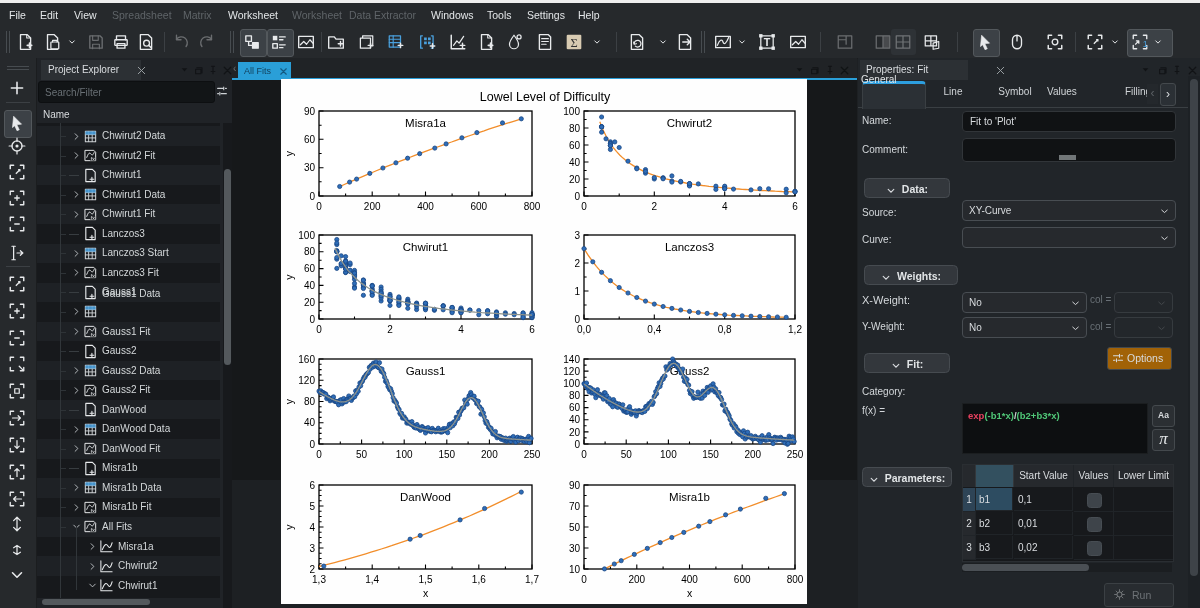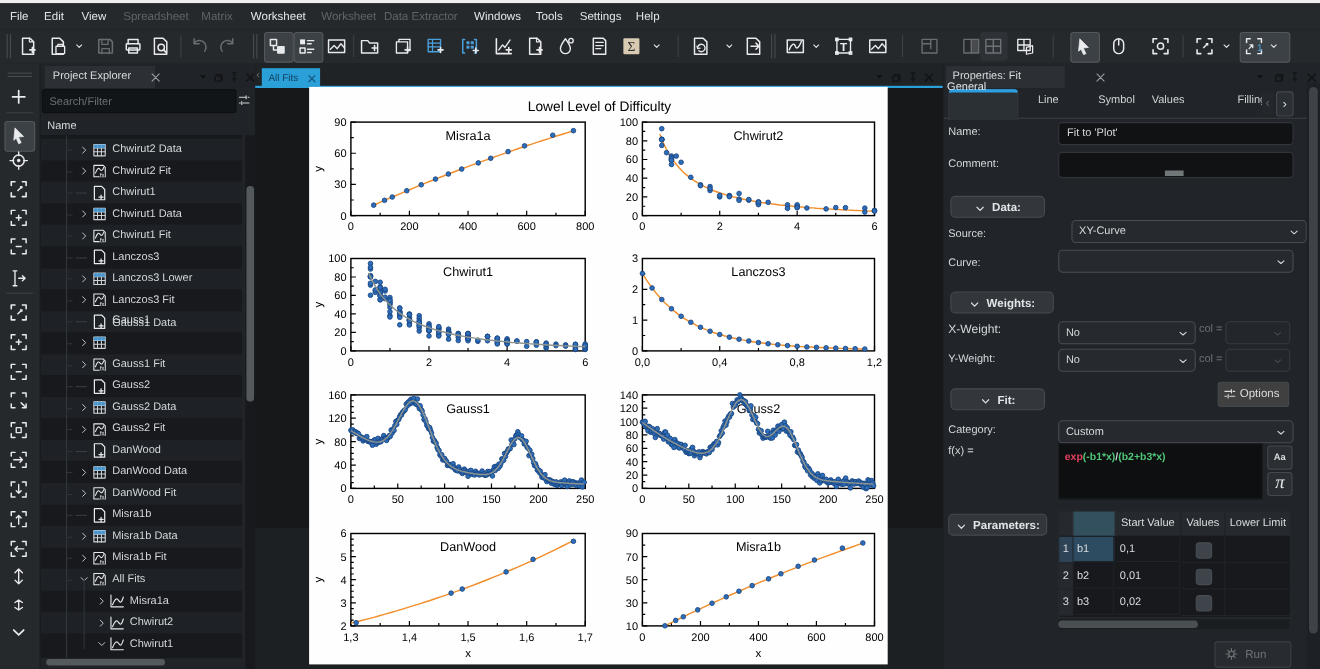--- a/index.html
+++ b/index.html
@@ -374,21 +374,21 @@
       <div style="position:absolute;left:0;top:120.5px;width:183px;height:19.6px;background:#1e2125"></div>
       <svg style="position:absolute;left:34px;top:125px;opacity:1" width="11" height="11" viewBox="0 0 16 16">
         <path d="M6 4l4 4-4 4" stroke="#c4c8cb" stroke-width="1.3" fill="none" stroke-linejoin="round" stroke-linecap="round"></path>
       </svg>
       <div style="position:absolute;left:23px;top:130.3px;width:6px;height:1px;background:#2e3337"></div>
       <svg style="position:absolute;left:46px;top:123px;opacity:1" width="15" height="15" viewBox="0 0 16 16">
         <path d="M2.5 2.5h11v11h-11z" stroke="#cfd3d6" stroke-width="1.1" fill="none" stroke-linejoin="round" stroke-linecap="round"></path>
         <path d="M2.5 6h11M2.5 9.5h11M6 2.5v11M9.8 2.5v11" stroke="#cfd3d6" stroke-width="1" fill="none" stroke-linejoin="round" stroke-linecap="round"></path>
         <rect x="2.5" y="2.5" width="11" height="3.5" fill="#4aa0dd" opacity="0.9"></rect>
       </svg>
-      <div style="position:absolute;left:65px;top:124.3px;font-size:10px;color:#d4d8da">Lanczos3 Lower</div>
+      <div style="position:absolute;left:65px;top:124.3px;font-size:10px;color:#d4d8da">Lanczos3 Start</div>
       <svg style="position:absolute;left:34px;top:144px;opacity:1" width="11" height="11" viewBox="0 0 16 16">
         <path d="M6 4l4 4-4 4" stroke="#c4c8cb" stroke-width="1.3" fill="none" stroke-linejoin="round" stroke-linecap="round"></path>
       </svg>
       <div style="position:absolute;left:23px;top:149.8px;width:6px;height:1px;background:#2e3337"></div>
       <svg style="position:absolute;left:46px;top:142px;opacity:1" width="15" height="15" viewBox="0 0 16 16">
         <path d="M2 2.5h9.5v9.5" stroke="#e8eaec" stroke-width="0" fill="none" stroke-linejoin="round" stroke-linecap="round"></path>
         <path d="M2.5 2.5h9l2 2v9h-11z" stroke="#e8eaec" stroke-width="1.05" fill="none" stroke-linejoin="round" stroke-linecap="round"></path>
         <path d="M4 10c2-5 3-5.5 4.5-3.5S11 7 12 4.5" stroke="#e8eaec" stroke-width="1.0" fill="none" stroke-linejoin="round" stroke-linecap="round"></path>
         <rect x="8" y="9.5" width="5" height="4.5" fill="#26292c"></rect>
         <text x="10.5" y="13.6" text-anchor="middle" font-size="5.5" fill="#e8eaec" font-family="Liberation Sans">fx</text>
@@ -1594,21 +1594,21 @@
     <div style="position:absolute;left:4px;top:57px;font-size:10px;color:#d4d8db">Name:</div>
     <div style="position:absolute;left:104px;top:53px;width:212px;height:19px;background:#101214;border:1px solid #313539;border-radius:4px"></div>
     <div style="position:absolute;left:112px;top:58px;font-size:10px;color:#d8dbde">Fit to 'Plot'</div>
     <div style="position:absolute;left:4px;top:86px;font-size:10px;color:#d4d8db">Comment:</div>
     <div style="position:absolute;left:104px;top:80px;width:212px;height:22px;background:#101214;border:1px solid #313539;border-radius:4px"></div>
     <div style="position:absolute;left:201px;top:97px;width:17px;height:5px;background:#717678"></div>
     <div style="position:absolute;left:6px;top:120px;width:84px;height:18px;background:#33373c;border:1px solid #464b50;border-radius:4.5px;text-align:center"><svg style="position:relative;top:3px;margin-right:6px" width="10" height="10" viewBox="0 0 16 16">
         <path d="M3.5 5.5L8 10l4.5-4.5" stroke="#d8dbde" stroke-width="1.8" fill="none" stroke-linecap="round"></path>
       </svg><span style="position:relative;top:0px;font-size:10.5px;font-weight:bold;color:#e2e5e7">Data:</span></div>
     <div style="position:absolute;left:4px;top:149px;font-size:10px;color:#d4d8db">Source:</div>
-    <div style="position:absolute;left:116px;top:142px;width:212px;height:19px;background:#26292d;border:1px solid #484d52;border-radius:4px;">
+    <div style="position:absolute;left:104px;top:142px;width:212px;height:19px;background:#26292d;border:1px solid #484d52;border-radius:4px;">
       <span style="position:absolute;left:6px;top:4px;font-size:10px;color:#d8dbde">XY-Curve</span>
       <svg style="position:absolute;right:5px;top:4.5px" width="11" height="11" viewBox="0 0 16 16">
         <path d="M4 6l4 3.5L12 6" stroke="#d8dbde" stroke-width="1.4" fill="none" stroke-linejoin="round" stroke-linecap="round"></path>
       </svg>
     </div>
     <div style="position:absolute;left:4px;top:176px;font-size:10px;color:#d4d8db">Curve:</div>
     <div style="position:absolute;left:104px;top:169px;width:212px;height:19px;background:#26292d;border:1px solid #484d52;border-radius:4px;">
       <span style="position:absolute;left:6px;top:4px;font-size:10px;color:#d8dbde"></span>
       <svg style="position:absolute;right:5px;top:4.5px" width="11" height="11" viewBox="0 0 16 16">
         <path d="M4 6l4 3.5L12 6" stroke="#d8dbde" stroke-width="1.4" fill="none" stroke-linejoin="round" stroke-linecap="round"></path>
@@ -1638,36 +1638,30 @@
         <path d="M4 6l4 3.5L12 6" stroke="#d8dbde" stroke-width="1.4" fill="none" stroke-linejoin="round" stroke-linecap="round"></path>
       </svg>
     </div>
     <div style="position:absolute;left:232px;top:263px;font-size:10px;color:#697076">col =</div>
     <div style="position:absolute;left:256px;top:259px;width:57px;height:19px;background:#26292d;border:1px solid #484d52;border-radius:4px;opacity:0.55;">
       <span style="position:absolute;left:6px;top:4px;font-size:10px;color:#62676b"></span>
       <svg style="position:absolute;right:5px;top:4.5px" width="11" height="11" viewBox="0 0 16 16">
         <path d="M4 6l4 3.5L12 6" stroke="#62676b" stroke-width="1.4" fill="none" stroke-linejoin="round" stroke-linecap="round"></path>
       </svg>
     </div>
-    <div style="position:absolute;left:249px;top:289px;width:63px;height:21px;background:#404040;border:1px solid #44494d;border-radius:3px">
+    <div style="position:absolute;left:249px;top:289px;width:63px;height:21px;background:#a16207;border:1px solid #44494d;border-radius:3px">
       <svg style="position:absolute;left:4px;top:4px" width="12" height="12" viewBox="0 0 16 16">
         <path d="M2 5h8M12 5h2M10 3v4M2 11h2M8 11h6M6 9v4" stroke="#d8dbde" stroke-width="1.4" fill="none" stroke-linejoin="round" stroke-linecap="round"></path>
       </svg>
       <span style="position:absolute;left:19px;top:4px;font-size:10.5px;color:#d8dbde">Options</span>
     </div>
     <div style="position:absolute;left:6px;top:295px;width:84px;height:18px;background:#33373c;border:1px solid #464b50;border-radius:4.5px;text-align:center"><svg style="position:relative;top:3px;margin-right:6px" width="10" height="10" viewBox="0 0 16 16">
         <path d="M3.5 5.5L8 10l4.5-4.5" stroke="#d8dbde" stroke-width="1.8" fill="none" stroke-linecap="round"></path>
       </svg><span style="position:relative;top:0px;font-size:10.5px;font-weight:bold;color:#e2e5e7">Fit:</span></div>
     <div style="position:absolute;left:4px;top:328px;font-size:10px;color:#d4d8db">Category:</div>
-    <div style="position:absolute;left:104px;top:324px;width:212px;height:19px;background:#26292d;border:1px solid #484d52;border-radius:4px;">
-      <span style="position:absolute;left:6px;top:4px;font-size:10px;color:#d8dbde">Custom</span>
-      <svg style="position:absolute;right:5px;top:4.5px" width="11" height="11" viewBox="0 0 16 16">
-        <path d="M4 6l4 3.5L12 6" stroke="#d8dbde" stroke-width="1.4" fill="none" stroke-linejoin="round" stroke-linecap="round"></path>
-      </svg>
-    </div>
     <div style="position:absolute;left:4px;top:347px;font-size:10px;color:#d4d8db">f(x) =</div>
     <div style="position:absolute;left:104px;top:345px;width:184px;height:49px;background:#0d0f11;border:1px solid #1b1e20"></div>
     <div style="position:absolute;left:110px;top:352px;font-size:9.5px;font-weight:bold"><span style="color:#e8415f">exp</span><span style="color:#50c878">(-b1*x)</span><span style="color:#cfd3d6">/</span><span style="color:#50c878">(b2+b3*x)</span></div>
     <div style="position:absolute;left:294px;top:347px;width:21px;height:20px;background:#2b2f33;border:1px solid #44494d;border-radius:3px;color:#d8dbde;font-size:8.5px;text-align:center;line-height:19px;font-weight:bold">Aa</div>
     <div style="position:absolute;left:294px;top:371px;width:21px;height:20px;background:#2b2f33;border:1px solid #44494d;border-radius:3px;color:#e4e7e9;font-size:17px;text-align:center;line-height:18px;font-style:italic;font-family:'Liberation Serif',serif">π</div>
     <div style="position:absolute;left:4px;top:409px;width:88px;height:18px;background:#33373c;border:1px solid #464b50;border-radius:4.5px;text-align:center"><svg style="position:relative;top:3px;margin-right:6px" width="10" height="10" viewBox="0 0 16 16">
         <path d="M3.5 5.5L8 10l4.5-4.5" stroke="#d8dbde" stroke-width="1.8" fill="none" stroke-linecap="round"></path>
       </svg><span style="position:relative;top:0px;font-size:10.5px;font-weight:bold;color:#e2e5e7">Parameters:</span></div>
     <div style="position:absolute;left:104px;top:406px;width:210px;height:96px;background:#17191c;border:1px solid #2a2e32">
       <div style="position:absolute;left:0;top:0;width:12px;height:22px;background:#26292d;border-right:1px solid #33373b"></div>

